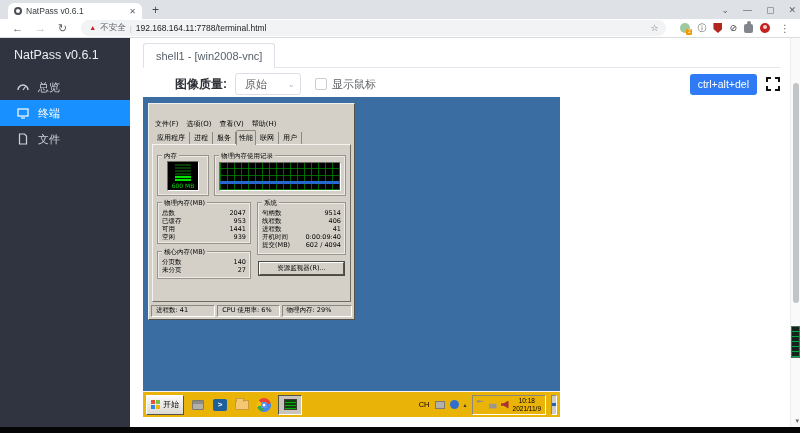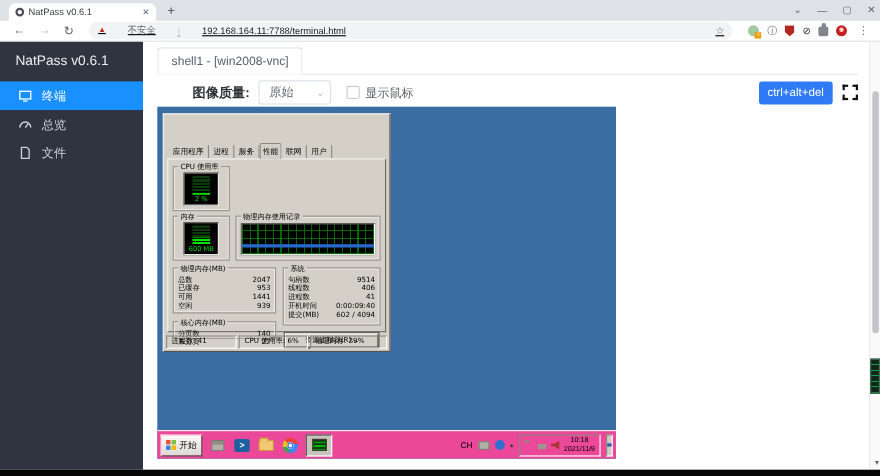--- a/index.html
+++ b/index.html
@@ -11,21 +11,21 @@
   .btab { position:absolute; left:8px; top:3px; width:134px; height:16px; background:#fff; border-radius:6px 6px 0 0; display:flex; align-items:center; padding:0 6px; gap:4px; }
   .btab-fav { width:8px; height:8px; border:2px solid #4b4f55; border-radius:50%; flex:none; }
   .btab-title { font-size:8.5px; color:#3c4043; white-space:nowrap; overflow:hidden; flex:1; }
   .btab-close { font-size:8px; color:#5f6368; cursor:pointer; }
   .newtab { position:absolute; left:152px; top:2px; font-size:12px; color:#45494e; line-height:16px; }
   .wctrl { position:absolute; top:0; height:19px; display:flex; right:4px; gap:14px; align-items:center; }
   .wctrl span { font-size:9px; color:#5f6368; }
   .toolbar { position:absolute; left:0; top:19px; width:800px; height:19px; background:#fff; border-bottom:1px solid #dadce0; display:flex; align-items:center; padding:0 6px; }
   .navic { font-size:11px; color:#5f6368; margin:0 6px; }
   .navic.fwd { color:#b6babe; }
-  .omnibox { flex:1; height:16px; background:#f1f3f4; border-radius:8px; margin:0 8px; display:flex; align-items:center; padding:0 8px; gap:20px;text-decoration:underline; }
+  .omnibox { flex:1; height:16px; background:#f1f3f4; border-radius:8px; margin:0 8px; display:flex; align-items:center; padding:0 8px; gap:4px; }
   .warn-tri { font-size:7px; color:#c5221f; line-height:10px; }
   .sec-label { font-size:8.5px; color:#5f6368; }
   .url-sep { color:#c6c9cc; font-size:8px; }
   .url-text { font-size:8.5px; color:#202124; white-space:nowrap; }
   .star { font-size:9px; color:#5f6368; margin-left:auto; }
   .extrow { display:flex; align-items:center; gap:7px; margin:0 6px; }
   .ext-green { position:relative; width:10px; height:10px; border-radius:50%; background:#9fc99f; }
   .ext-badge { position:absolute; right:-2px; bottom:-2px; width:6px; height:6px; background:#f29900; color:#fff; font-size:4.5px; line-height:6px; text-align:center; border-radius:1px; }
   .ext-info { font-size:9px; color:#5f6368; line-height:10px; }
   .ext-shield { width:9px; height:10px; background:#b3261e; clip-path:polygon(0 0,100% 0,100% 60%,50% 100%,0 60%); }
@@ -97,29 +97,29 @@
     background-image:repeating-linear-gradient(90deg,rgba(0,130,0,.8) 0 1px,transparent 1px 7px),
                      repeating-linear-gradient(0deg,rgba(0,130,0,.8) 0 1px,transparent 1px 7px); }
   .graph svg { position:absolute; inset:0; width:100%; height:100%; }
   .memline { position:absolute; left:0; right:0; top:66%; height:3px; background:#2468cf; }
   .tm-cols { display:flex; gap:6px; margin-top:6px; }
   .tm-col-l { width:94px; flex:none; }
   .tm-col-r { flex:1; }
   .grp-kv { padding:6px 4px 2px; }
   .tm-kv { display:flex; justify-content:space-between; font-size:6.5px; line-height:8px; color:#000; }
   .grp-phys { height:42px;text-align:center; }
-  .grp-kern { height:16px; margin-top:7px; }
+  .grp-kern { height:28px; margin-top:7px; }
   .grp-sys { height:53px; }
   .tm-btn { margin:7px 2px 0; height:13px; width:calc(100% - 4px); background:#d4d0c8; border:1px solid; border-color:#fff #55524c #55524c #fff; box-shadow:0 0 0 1px #4a4a44; font-size:6.5px; text-align:center; line-height:11px; cursor:pointer; font-family:inherit; color:#000; }
   .tm-status { position:absolute; left:2px; right:2px; bottom:2px; height:12px; display:flex; gap:2px; }
   .tm-cell { border:1px solid; border-color:#8a887f #fff #fff #8a887f; font-size:6.5px; line-height:9px; padding:0 4px; color:#000; white-space:nowrap; overflow:hidden; }
   .tm-cell:nth-child(1){ width:32%; } .tm-cell:nth-child(2){ width:31%; } .tm-cell:nth-child(3){ flex:1; }
 
   
-  .wtb { position:absolute; left:0; right:0; bottom:0; height:26px; background:#ec4899; border-top:1px solid #f6f5f3; display:flex; align-items:center; padding:0 3px; gap:6px; }
+  .wtb { position:absolute; left:0; right:0; bottom:0; height:26px; background:#eab308; border-top:1px solid #f6f5f3; display:flex; align-items:center; padding:0 3px; gap:6px; }
   .start { height:20px; display:flex; align-items:center; gap:3px; padding:0 4px; background:linear-gradient(#fcfbfa,#dcd9d3); border:1px solid; border-color:#fff #55524c #55524c #fff; cursor:pointer; }
   .wflag { width:9px; height:9px; display:grid; grid-template-columns:4px 4px; grid-template-rows:4px 4px; gap:1px; }
   .wflag i:nth-child(1){background:#e8503a;} .wflag i:nth-child(2){background:#7bc144;}
   .wflag i:nth-child(3){background:#2e86de;} .wflag i:nth-child(4){background:#f2b705;}
   .start-label { font-size:8px; color:#000; }
   .ql { width:16px; height:16px; display:flex; align-items:center; justify-content:center; cursor:pointer; }
   .ic-device { width:12px; height:10px; background:#b3b0a8; border:1px solid #7d7a73; border-radius:1px; box-shadow:inset 0 3px 0 #8f8c85; }
   .ic-ps { width:14px; height:12px; background:#1e5f9e; border-radius:2px; color:#fff; font-size:8px; font-weight:bold; text-align:center; line-height:12px; }
   .ic-folder { width:14px; height:10px; background:#f4c873; border:1px solid #c79b3b; border-radius:1px; position:relative; }
   .ic-folder::before { content:""; position:absolute; top:-3px; left:0; width:6px; height:3px; background:#f4c873; border:1px solid #c79b3b; border-bottom:none; }
@@ -188,33 +188,33 @@
       <span class="ext-shield"></span>
       <span class="ext-block">⊘</span>
       <span class="ext-puzzle"></span>
       <span class="ext-person"></span>
     </div>
     <span class="dots">⋮</span>
   </div>
 
   <div class="sidebar">
     <div class="sb-title">NatPass v0.6.1</div>
+    <div class="sb-item">
+      <svg class="sb-ic" viewBox="0 0 12 12">
+          <path d="M1 9a5 5 0 0 1 10 0" fill="none" stroke="#cfd3da" stroke-width="1.4"></path>
+          <line x1="6" y1="9" x2="8.5" y2="5.5" stroke="#cfd3da" stroke-width="1.2"></line>
+        </svg>
+      <span>总览</span>
+    </div>
     <div class="sb-item active">
       <svg class="sb-ic" viewBox="0 0 12 12">
           <rect x="1" y="2" width="10" height="7" fill="none" stroke="#fff" stroke-width="1.2"></rect>
           <line x1="4" y1="11" x2="8" y2="11" stroke="#fff" stroke-width="1.2"></line>
         </svg>
       <span>终端</span>
-    </div>
-    <div class="sb-item">
-      <svg class="sb-ic" viewBox="0 0 12 12">
-          <path d="M1 9a5 5 0 0 1 10 0" fill="none" stroke="#cfd3da" stroke-width="1.4"></path>
-          <line x1="6" y1="9" x2="8.5" y2="5.5" stroke="#cfd3da" stroke-width="1.2"></line>
-        </svg>
-      <span>总览</span>
     </div>
     <div class="sb-item">
       <svg class="sb-ic" viewBox="0 0 12 12">
           <path d="M2.5 1h5l2 2v8h-7z" fill="none" stroke="#cfd3da" stroke-width="1.2"></path>
         </svg>
       <span>文件</span>
     </div>
   </div>
 
   <div class="main">
@@ -231,40 +231,37 @@
       <span class="chk"></span>
       <span class="chk-label">显示鼠标</span>
       <span class="tb-spacer"></span>
       <button class="cad-btn">ctrl+alt+del</button>
       <span class="fs-icon"></span>
     </div>
 
     <div class="vnc">
 
       <div class="tm">
+        <div class="tm-menubar">
+          <span>文件(F)</span>
+          <span>选项(O)</span>
+          <span>查看(V)</span>
+          <span>帮助(H)</span>
+        </div>
         <div class="tm-tabs">
           <span class="tm-tab">应用程序</span>
           <span class="tm-tab">进程</span>
           <span class="tm-tab">服务</span>
           <span class="tm-tab active">性能</span>
           <span class="tm-tab">联网</span>
           <span class="tm-tab">用户</span>
         </div>
 
         <div class="tm-panel">
           <div class="tm-row" style="margin-top:3px;">
-            <div class="tm-grp grp-cpu">
-              <span class="tm-grp-label">CPU 使用率</span>
-              <div class="led">
-                <span class="led-bar">
-                    <span class="led-fill cpu"></span>
-                  </span>
-                <span class="led-val">2 %</span>
-              </div>
-            </div>
           </div>
 
           <div class="tm-row">
             <div class="tm-grp grp-mem">
               <span class="tm-grp-label">内存</span>
               <div class="led">
                 <span class="led-bar">
                     <span class="led-fill mem"></span>
                   </span>
                 <span class="led-val">600 MB</span>

